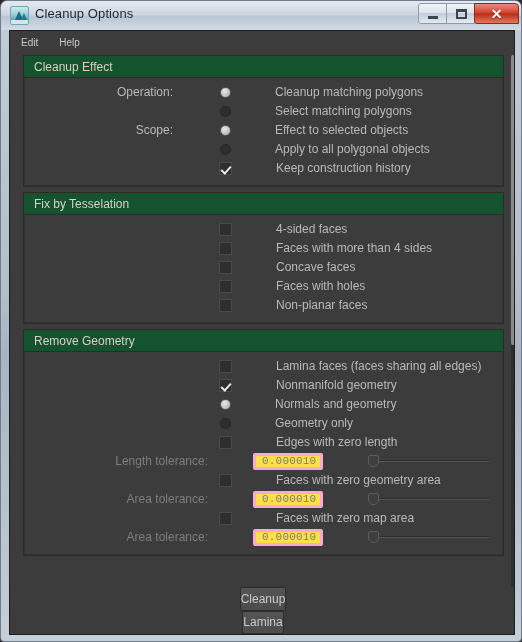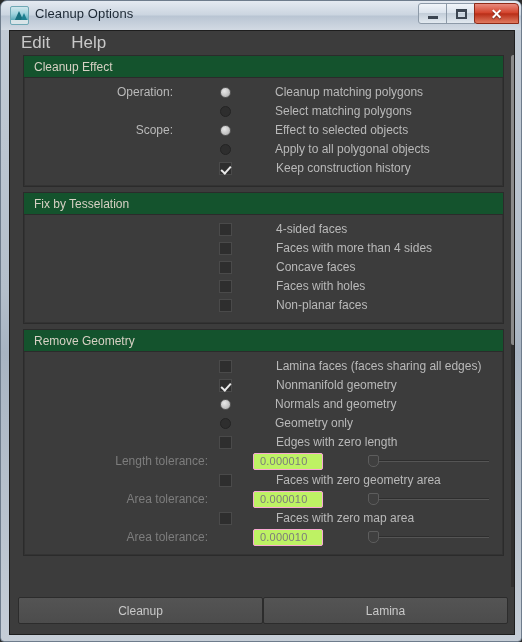--- a/index.html
+++ b/index.html
@@ -113,21 +113,21 @@
   
   #menubar {
     position: absolute; left: 0; top: 0;
     width: 100%; height: 24px;
     background: #3c3c3c;
     display: flex;
     align-items: center;
     padding-left: 11px;
   }
   .menuitem {
-    font-size: 17px;
+    font-size: 10px;
     color: #c8c8c8;
     padding: 2px 9px 3px 0px;
     margin-right: 12px;
     white-space: nowrap;
   }
 
   
   #content {
     position: absolute;
     left: 0; top: 24px;
@@ -228,30 +228,31 @@
     left: 3px; top: 1px;
     width: 4px; height: 8px;
     border: solid #e9e9e9;
     border-width: 0 2px 2px 0;
     transform: rotate(42deg);
   }
 
   
   .field {
     width: 70px; height: 17px;
-    background: #bef264;
-    border: 1px solid #f9a8d4;
+    background: #fde047;
+    border: 3px solid #f9a8d4;
     border-radius: 2px;
     font-size: 11px;
     color: #7c7c7c;
     display: flex;
     align-items: center;
     padding-left: 6px;
     flex: none;
     letter-spacing: 0.2px;
+    font-family: Liberation Mono, monospace;
   }
   .slider {
     position: relative;
     height: 14px;
     flex: 1;
     margin-left: 7px;
     margin-right: 13px;
   }
   .slider .track {
     position: absolute;
@@ -271,20 +272,21 @@
 
   
   #buttonbar {
     position: absolute;
     left: 0; bottom: 0;
     width: 506px; height: 47px;
     background: #3c3c3c;
     display: flex;
     align-items: center;
     padding: 0 8px;
+    flex-direction: column;
   }
   .bigbtn {
     flex: 1;
     height: 27px;
     background: linear-gradient(to bottom, #545454 0%, #4c4c4c 100%);
     border: 1px solid #2c2c2c;
     border-radius: 2px;
     color: #c9c9c9;
     font-size: 12px;
     display: flex;

